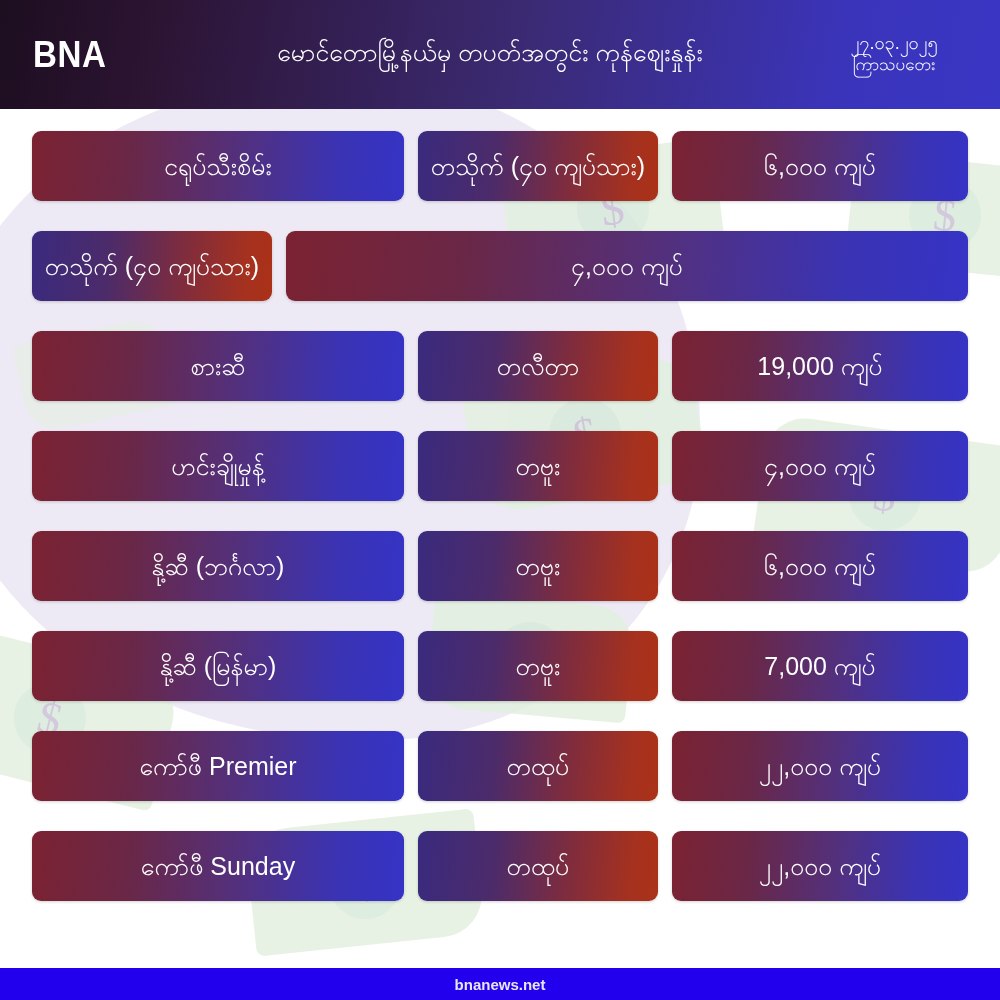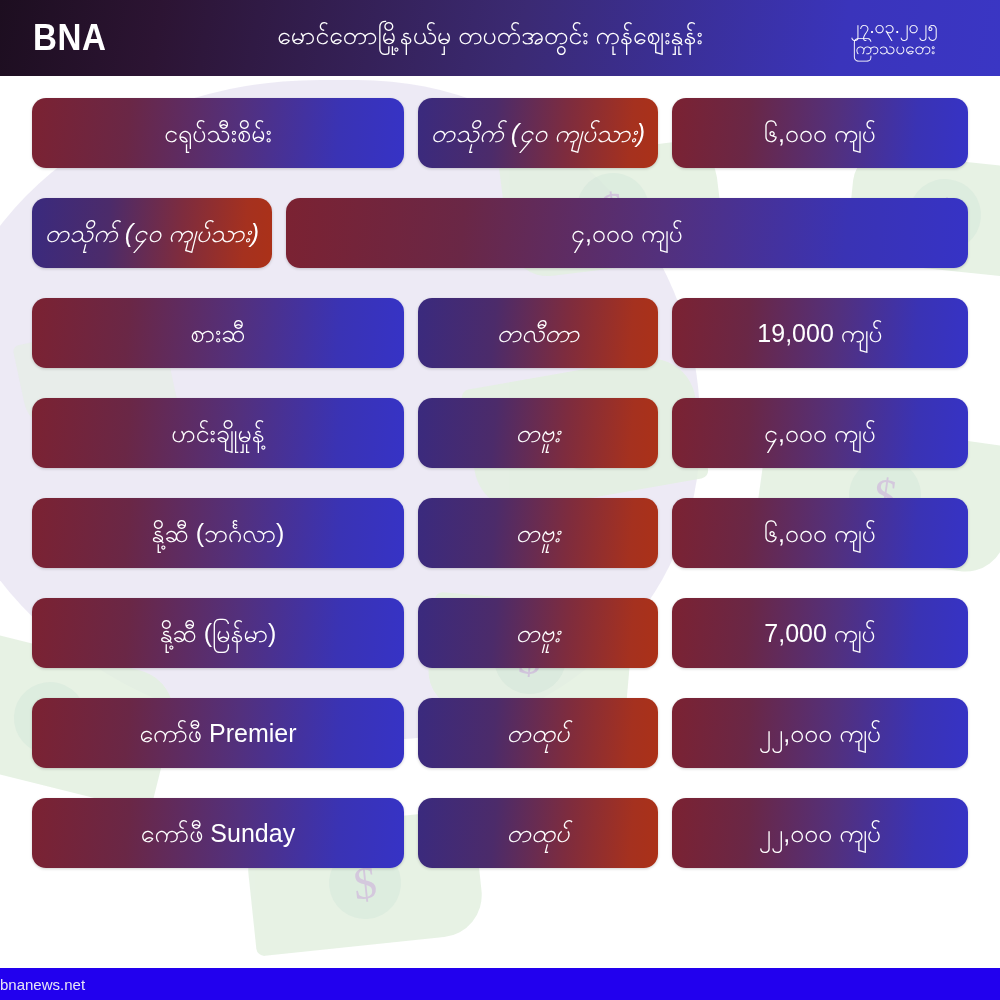--- a/index.html
+++ b/index.html
@@ -80,21 +80,21 @@
             border-radius: 42px 8px 42px 8px; transform: rotate(-6deg); }
   .note-g { left: 430px; top: 600px; width: 200px; height: 115px;
             border-radius: 8px 38px 8px 38px; transform: rotate(5deg); }
   .note-h { left: 20px; top: 330px; width: 150px; height: 90px;
             border-radius: 6px 32px 6px 32px; transform: rotate(-12deg); opacity:.5; }
 
   
   .header {
     position: relative;
     z-index: 3;
-    height: 76px;
+    height: 109px;
     width: 1000px;
     display: flex;
     align-items: center;
     background: linear-gradient(100deg, #1d0e20 0%, #2c1433 16%, #3b2a73 52%, #3a34bb 84%, #3a36c4 100%);
   }
   .logo {
     width: 190px;
     flex: 0 0 190px;
     padding-left: 36px;
     color: #ffffff;
@@ -137,53 +137,54 @@
     gap: 14px;
     margin-bottom: 30px;
     height: 70px;
   }
   .row:last-child { margin-bottom: 2px; }
 
   .cell {
     display: flex;
     align-items: center;
     justify-content: center;
-    border-radius: 14px;
+    border-radius: 9px;
     color: #ffffff;
     text-align: center;
     font-size: 25px;
     line-height: 1.15;
     padding: 0 12px;
     box-shadow: 0 1px 3px rgba(0,0,0,0.18);
   }
   .cell-item {
     flex: 0 0 372px;
     background: linear-gradient(95deg, #7b2232 0%, #6a2746 26%, #53307c 55%, #3a33b4 82%, #3633c6 100%);
   }
   .cell-unit {
     flex: 0 0 240px;
     background: linear-gradient(95deg, #3a2a7e 0%, #4c2b6a 32%, #7e2c3e 62%, #a5311f 88%, #ab3118 100%);
-    font-style: italic;
   }
   .cell-price {
     flex: 1 1 auto;
     background: linear-gradient(95deg, #7b2232 0%, #6a2746 26%, #53307c 55%, #3a33b4 82%, #3633c6 100%);
   }
 
   
   .footer {
     position: absolute;
     left: 0;
     bottom: 0;
     z-index: 4;
     width: 1000px;
     height: 32px;
     background: #2200ee;
     display: flex;
     align-items: center;
+    justify-content: center;
+    font-weight: bold;
   }
   .footer-text {
     color: #e8e6f5;
     font-size: 15px;
   }
 </style>
 </head>
 <body>
 
 <div class="poster">

